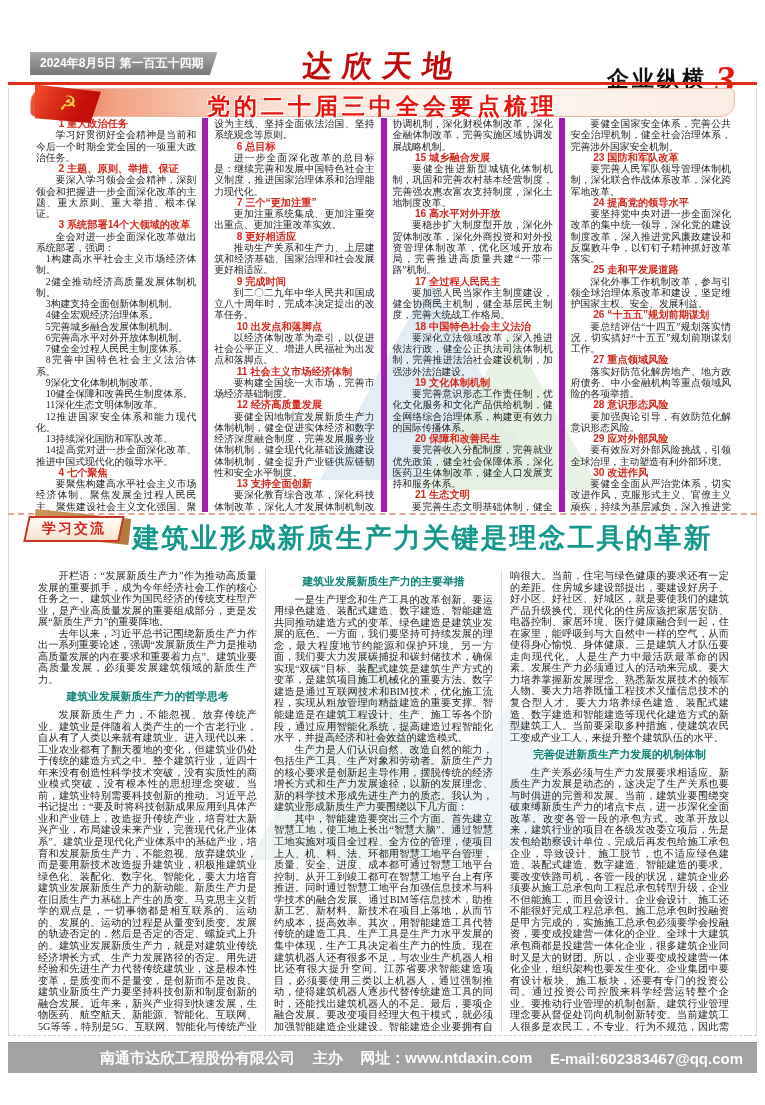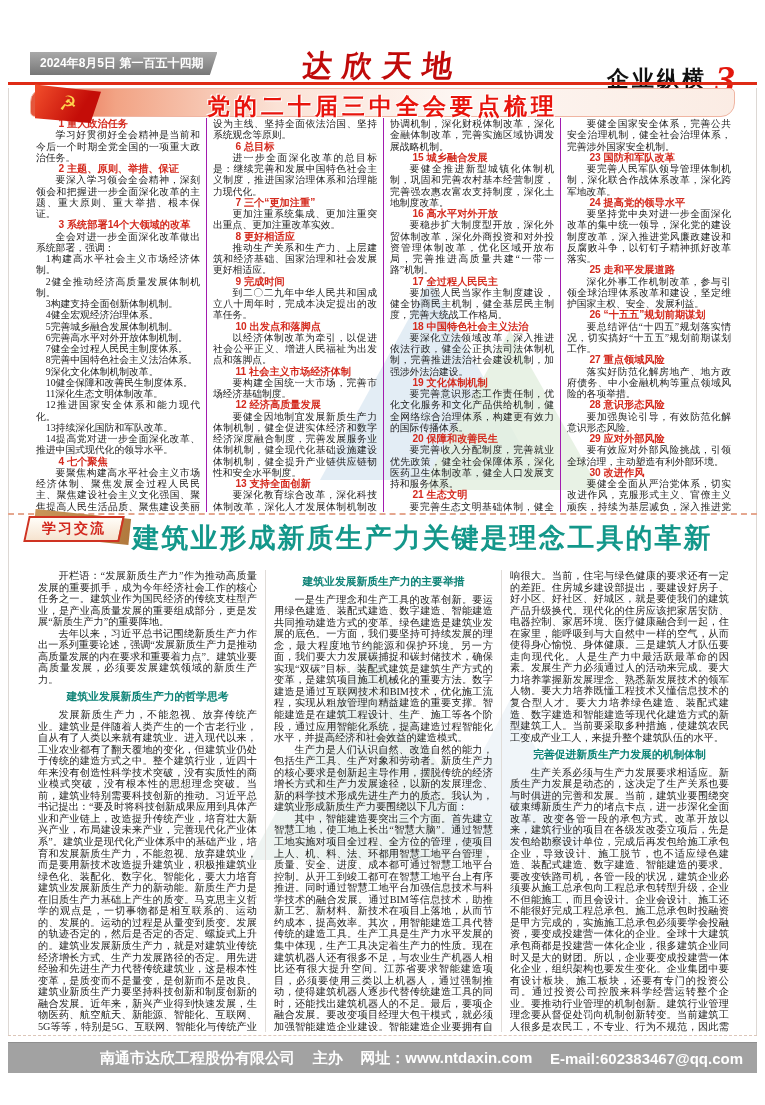--- a/index.html
+++ b/index.html
@@ -29,21 +29,21 @@
   .emblem span{color:#ffd34d;font-size:20px;line-height:1;}
   
   .wm{position:absolute;pointer-events:none;z-index:0;}
   .wm-t1{left:320px;top:280px;width:0;height:0;border-left:110px solid transparent;border-right:110px solid transparent;border-bottom:200px solid #dce9f3;opacity:.8;}
   .wm-t2{left:420px;top:330px;width:0;height:0;border-left:90px solid transparent;border-right:90px solid transparent;border-bottom:160px solid #e2efdf;opacity:.8;}
   .wm-t3{left:250px;top:640px;width:0;height:0;border-left:120px solid transparent;border-right:120px solid transparent;border-bottom:220px solid #e7f0ec;opacity:.7;}
   .wm-t4{left:430px;top:700px;width:0;height:0;border-left:80px solid transparent;border-right:80px solid transparent;border-bottom:150px solid #e9f1f6;opacity:.7;}
   
   .a1cols{position:absolute;top:118px;left:30px;right:28px;height:394px;display:flex;z-index:1;}
   .a1cols .col{flex:1;padding:0 6px;font-size:9.8px;line-height:11.25px;overflow:hidden;text-align:justify;}
-  .a1cols .col + .col{border-left:1px solid #a21caf;}
+  .a1cols .col + .col{border-left:6px solid #a21caf;}
   .blk-h{color:#d42a1e;font-weight:700;text-indent:2.2em;font-family:"Liberation Sans",sans-serif;font-size:10.2px;}
   .blk-p{text-indent:2em;}
   .blk-pc{text-indent:0;}
   .blk-li{text-indent:1em;}
   
   .dash-sep{position:absolute;left:8px;right:8px;border-top:2px dashed #e5a78f;}
   .sep1{top:513px;} .sep2{top:1035px;border-top:1px dashed #dcc6b8;}
   .frame-l{position:absolute;left:8px;top:88px;bottom:70px;width:1px;background:#ddd8d4;}
   .frame-r{position:absolute;right:8px;top:88px;bottom:70px;width:1px;background:#ddd8d4;}
   

